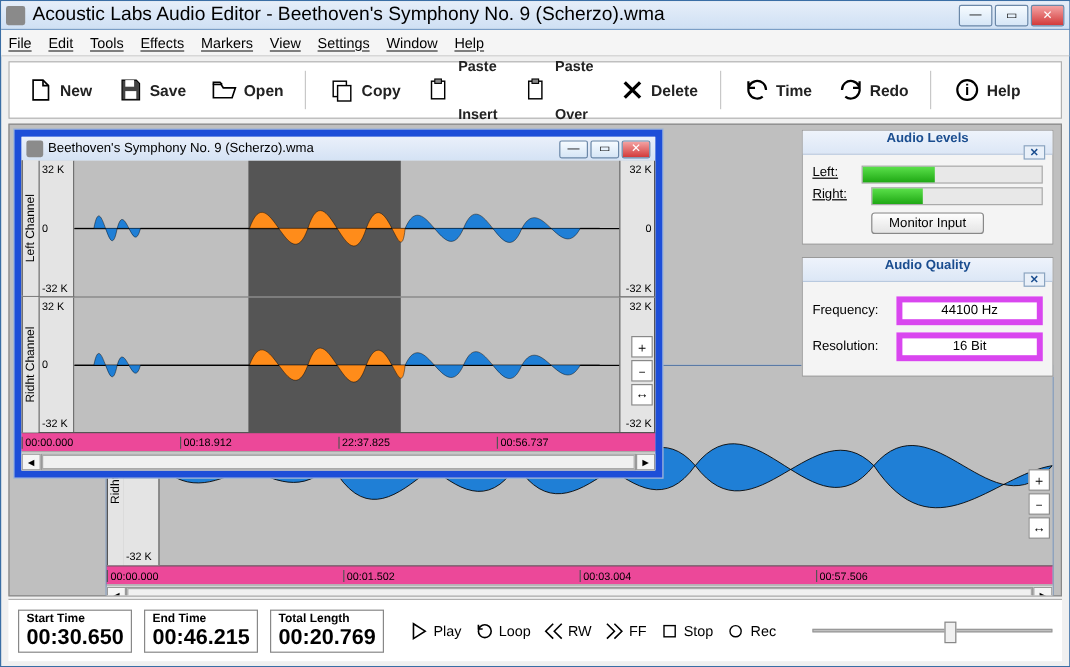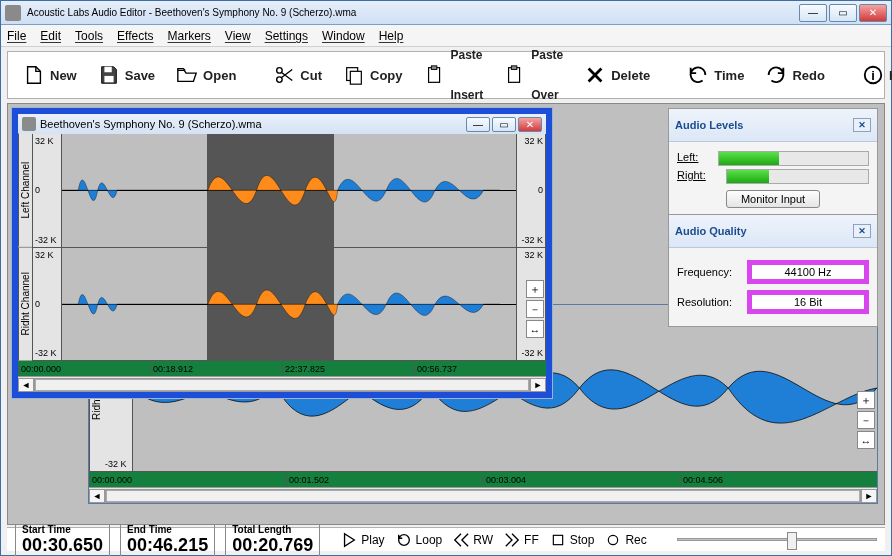--- a/index.html
+++ b/index.html
@@ -2,42 +2,42 @@
 <html><head>
 <meta charset="utf-8">
 <style>
 * { box-sizing: border-box; margin: 0; padding: 0; font-family: "Segoe UI", Tahoma, sans-serif; }
 body { background: #fff; width: 892px; height: 556px; overflow: hidden; }
 
 
 .app-window { width: 892px; height: 556px; border: 1px solid #3a6ea5; background: #f0f0f0; display: flex; flex-direction: column; }
 .titlebar { height: 24px; background: linear-gradient(#e6eef9, #cfe0f4); display: flex; align-items: center; padding: 0 4px; border-bottom: 1px solid #7a9ec6; }
 .titlebar .app-icon { width: 16px; height: 16px; background: #8a8a8a; border-radius: 2px; margin-right: 6px; }
-.titlebar .title { font-size: 10px; color: #000; flex: 1; }
+.titlebar .title { font-size: 16px; color: #000; flex: 1; }
 .win-btns { display: flex; gap: 2px; }
 .win-btn { width: 28px; height: 18px; border: 1px solid #6b88a8; border-radius: 2px; background: linear-gradient(#f6fbff,#d6e6f6); display: flex; align-items: center; justify-content: center; font-size: 10px; }
 .win-btn.close { background: linear-gradient(#f4a3a3,#d23a3a); color: #fff; }
 
 
 .menubar { height: 22px; background: #f5f5f5; display: flex; align-items: center; padding: 0 6px; gap: 14px; font-size: 12px; border-bottom: 1px solid #d0d0d0; }
 .menubar span { text-decoration: underline; text-decoration-color: #333; text-underline-offset: 2px; cursor: default; }
 
 
 .toolbar { height: 48px; background: #fff; border: 1px solid #b0b0b0; margin: 4px 6px 2px 6px; display: flex; align-items: center; padding: 0 6px; gap: 4px; }
 .tbtn { display: flex; align-items: center; gap: 4px; padding: 4px 8px; font-size: 13px; font-weight: bold; color: #222; }
 .tbtn .ico { width: 24px; height: 24px; display:flex; align-items:center; justify-content:center; }
 .tsep { width: 1px; height: 32px; background: #c8c8c8; margin: 0 6px; }
 .tbtn .sub { display:flex; flex-direction:column; line-height:1; font-size:12px;gap:28px; }
 
 
 .workspace { flex:1; position: relative; margin: 2px 6px 2px 6px; background: #bfbfbf; border: 1px solid #888; overflow:hidden; }
 
 
 .side-panel { position:absolute; right:6px; width:210px; background:#f4f4f4; border:1px solid #999; font-size:11px; }
-.sp-title { height:20px; background:linear-gradient(#eef3fb,#dce7f6); border-bottom:1px solid #b8c9df; display:flex; align-items:center; padding:16px 6px; font-weight:bold; color:#1a4d8f; }
+.sp-title { height:20px; background:linear-gradient(#eef3fb,#dce7f6); border-bottom:1px solid #b8c9df; display:flex; align-items:center; padding:0 6px; font-weight:bold; color:#1a4d8f;flex-direction:column; }
 .sp-title .x { margin-left:auto; width:18px; height:14px; border:1px solid #8aa4c0; background:#e9f0f9; display:flex; align-items:center; justify-content:center; font-size:9px; }
 .sp-body { padding:6px 8px; }
 
 #panel-levels { top:4px; }
 #panel-quality { top:110px; }
 
 .meter-row { display:flex; align-items:flex-start; gap:20px; margin:3px 0;text-decoration:underline; }
 .meter { flex:1; height:15px; background:#e8e8e8; border:1px solid #aaa; position:relative; }
 .meter .fill { position:absolute; left:0; top:0; bottom:0; background:linear-gradient(#5ae04a,#1fa814); }
 .monitor-btn { display:block; margin:6px auto 2px auto; padding:2px 14px; font-size:11px; border:1px solid #888; background:linear-gradient(#fefefe,#e4e4e4); border-radius:3px; }
@@ -61,38 +61,38 @@
 .ch-scale-l, .ch-scale-r { width:30px; background:#e4e4e4; border-left:1px solid #555; border-right:1px solid #555; display:flex; flex-direction:column; justify-content:space-between; font-size:9px; padding:2px 2px; }
 .ch-scale-r { text-align:right; }
 .ch-wave { flex:1; position:relative; background:#bfbfbf; }
 .ch-wave .centerline { position:absolute; left:0; right:0; top:50%; border-top:1px solid #000; }
 .ch-wave .sel { position:absolute; top:0; bottom:0; background:#555; }
 .ch-wave svg { position:absolute; inset:0; width:100%; height:100%; }
 
 .zoom-col { position:absolute; right:2px; bottom:22px; width:18px; display:flex; flex-direction:column; gap:2px; }
 .zoom-col .zb { width:18px; height:18px; border:1px solid #888; background:#fff; font-size:11px; display:flex; align-items:center; justify-content:center; }
 
-.time-ruler { height:16px; background:#15803d; border-top:1px solid #555; display:flex; font-size:9px; align-items:center; }
+.time-ruler { height:16px; background:#ec4899; border-top:1px solid #555; display:flex; font-size:9px; align-items:center; }
 .time-ruler .seg { flex:1; border-left:1px solid #555; padding-left:2px; }
 
 .hscroll { height:16px; background:#e8e8e8; border-top:1px solid #999; display:flex; align-items:center; }
 .hscroll .a { width:16px; height:14px; border:1px solid #999; background:#f5f5f5; font-size:9px; display:flex; align-items:center; justify-content:center; }
 .hscroll .track { flex:1; height:14px; background:#ddd; border:1px solid #999; position:relative; }
 .hscroll .thumb { position:absolute; left:0; width:100%; top:0; bottom:0; background:#f0f0f0; border:1px solid #aaa; }
 
 
 .bg-doc { position:absolute; left:80px; top:200px; right:6px; height:200px; background:#f2f2f2; border:1px solid #5a7aa6; display:flex; flex-direction:column; }
 .bg-wave { flex:1; background:#bfbfbf; position:relative; display:flex; }
 .bg-wave .ch-label { width:14px; }
 .bg-wave .sc { width:30px; background:#e4e4e4; border-right:1px solid #555; font-size:9px; display:flex; flex-direction:column; justify-content:space-between; padding:2px; }
 .bg-wave .wv { flex:1; position:relative; }
 .bg-wave .wv svg { position:absolute; inset:0; width:100%; height:100%; }
 
 
-.statusbar { height:24px; background:#fff; border-top:1px solid #b0b0b0; margin:0 6px 4px 6px; display:flex; align-items:center; padding:2px 8px; gap:10px; }
+.statusbar { height:52px; background:#fff; border-top:1px solid #b0b0b0; margin:0 6px 4px 6px; display:flex; align-items:center; padding:2px 8px; gap:10px; }
 .time-box { border:1px solid #888; padding:1px 6px; min-width:74px; }
 .time-box .lab { font-size:10px; font-weight:bold; }
 .time-box .val { font-size:18px; font-weight:bold; }
 .trans-btns { display:flex; align-items:center; gap:10px; margin-left:10px; }
 .trans-btn { display:flex; align-items:center; gap:3px; font-size:12px; }
 .trans-btn .g { width:18px; height:18px; display:flex; align-items:center; justify-content:center; }
 .slider { flex:1; display:flex; align-items:center; margin-left:20px; }
 .slider .track { flex:1; height:3px; background:#c0c0c0; border:1px solid #999; position:relative; }
 .slider .thumb { position:absolute; top:-7px; width:10px; height:18px; background:#f0f0f0; border:1px solid #888; left:55%; }
 </style>
@@ -149,30 +149,20 @@
             <path d="M2 7h7l2 3h11l-3 9H2z" fill="#fff" stroke="#000" stroke-width="1.5"></path>
             <path d="M2 7V5h6l2 2" fill="none" stroke="#000" stroke-width="1.5"></path>
           </svg>
         </span>
         <span>Open</span>
       </div>
     <div class="tsep"></div>
     <div class="tbtn">
         <span class="ico">
           <svg viewBox="0 0 24 24" width="22" height="22">
-            <circle cx="7" cy="17" r="3" fill="none" stroke="#000" stroke-width="1.5"></circle>
-            <circle cx="7" cy="7" r="3" fill="none" stroke="#000" stroke-width="1.5"></circle>
-            <path d="M9 9l12 9M9 15l12-9" stroke="#000" stroke-width="1.5"></path>
-          </svg>
-        </span>
-        <span>Cut</span>
-      </div>
-    <div class="tbtn">
-        <span class="ico">
-          <svg viewBox="0 0 24 24" width="22" height="22">
             <rect x="4" y="4" width="12" height="14" fill="#fff" stroke="#000" stroke-width="1.3"></rect>
             <rect x="8" y="8" width="12" height="14" fill="#fff" stroke="#000" stroke-width="1.3"></rect>
           </svg>
         </span>
         <span>Copy</span>
       </div>
     <div class="tbtn">
         <span class="ico">
           <svg viewBox="0 0 24 24" width="22" height="22">
             <rect x="5" y="4" width="12" height="16" fill="#fff" stroke="#000" stroke-width="1.3"></rect>
@@ -251,21 +241,21 @@
         <div class="zoom-col">
           <div class="zb">＋</div>
           <div class="zb">－</div>
           <div class="zb">↔</div>
         </div>
       </div>
       <div class="time-ruler">
         <div class="seg">00:00.000</div>
         <div class="seg">00:01.502</div>
         <div class="seg">00:03.004</div>
-        <div class="seg">00:04.506</div>
+        <div class="seg">00:57.506</div>
       </div>
       <div class="hscroll">
         <div class="a">◄</div>
           <div class="track">
             <div class="thumb"></div>
           </div>
           <div class="a">►</div>
       </div>
     </div>
 

